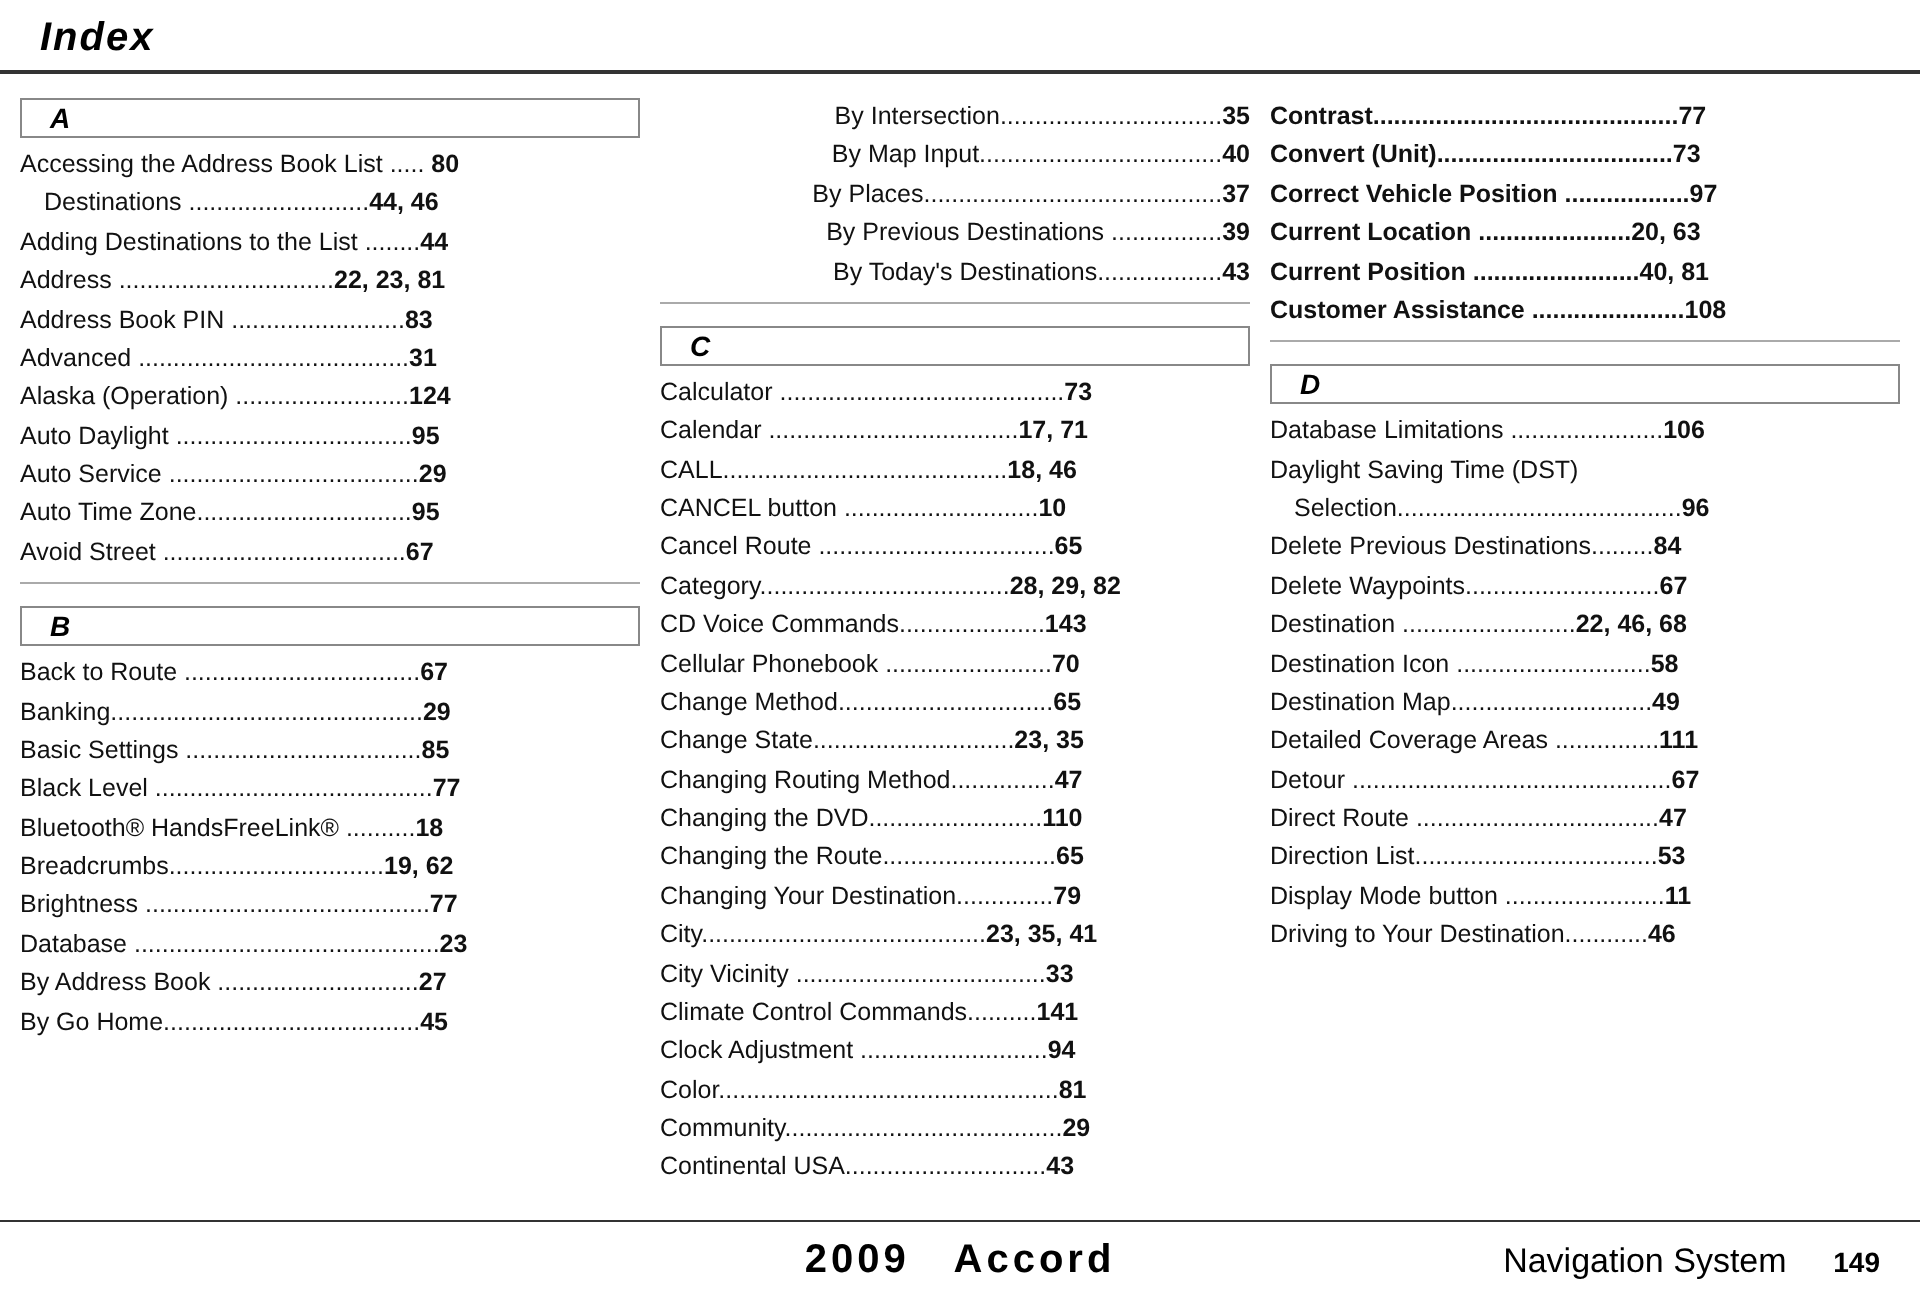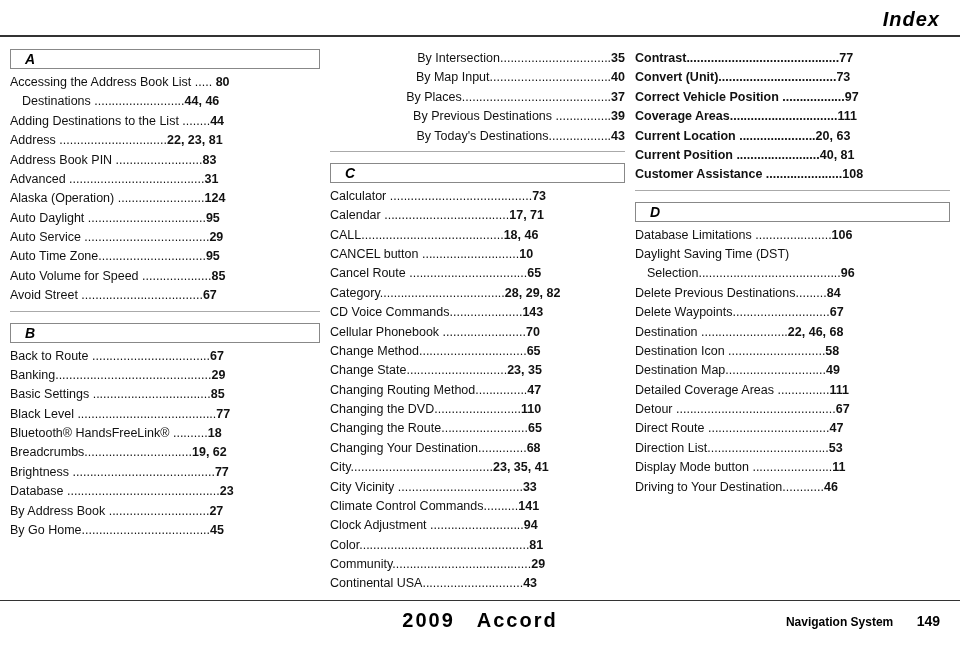--- a/index.html
+++ b/index.html
@@ -8,55 +8,53 @@
       font-size: 13px;
       background: #fff;
       width: 960px;
       height: 655px;
       overflow: hidden;
       position: relative;
     }
 
     
     .page-header {
-      text-align: right;
       padding: 8px 20px 4px 20px;
       border-bottom: 2px solid #333;
       font-size: 20px;
       font-weight: bold;
       font-style: italic;
       letter-spacing: 1px;
     }
 
     
     .page-footer {
       position: absolute;
-      bottom: 15px;
+      bottom: 5px;
       left: 0;
       right: 0;
       display: flex;
       justify-content: center;
       align-items: center;
       border-top: 1px solid #333;
       padding: 8px 20px;
       background: #fff;
     }
     .footer-title {
       font-size: 20px;
       font-weight: bold;
       letter-spacing: 2px;
     }
     .footer-right {
       position: absolute;
       right: 20px;
       font-size: 12px;
     }
     .footer-nav-label {
-      font-size: 12px;
-      font-weight: bold;
+      font-size: 17px;
     }
     .footer-page-num {
       font-size: 14px;
       font-weight: bold;
       margin-left: 20px;
     }
 
     
     .content {
       display: flex;
@@ -119,21 +117,20 @@
       <div class="index-entry">Accessing the Address Book List .....&nbsp;<strong>80</strong></div>
       <div class="index-entry indent">Destinations ..........................<strong>44, 46</strong></div>
       <div class="index-entry">Adding Destinations to the List ........<strong>44</strong></div>
       <div class="index-entry">Address ...............................<strong>22, 23, 81</strong></div>
       <div class="index-entry">Address Book PIN .........................<strong>83</strong></div>
       <div class="index-entry">Advanced .......................................<strong>31</strong></div>
       <div class="index-entry">Alaska (Operation) .........................<strong>124</strong></div>
       <div class="index-entry">Auto Daylight ..................................<strong>95</strong></div>
       <div class="index-entry">Auto Service ....................................<strong>29</strong></div>
       <div class="index-entry">Auto Time Zone...............................<strong>95</strong></div>
-      <div class="index-entry">Auto Volume for Speed ....................<strong>85</strong></div>
       <div class="index-entry">Avoid Street ...................................<strong>67</strong></div>
     </div>
 
     <hr class="divider-line">
 
     <div class="section-header">B</div>
     <div>
       <div class="index-entry">Back to Route ..................................<strong>67</strong></div>
       <div class="index-entry">Banking.............................................<strong>29</strong></div>
       <div class="index-entry">Basic Settings ..................................<strong>85</strong></div>
@@ -166,37 +163,36 @@
       <div class="index-entry">CANCEL button ............................<strong>10</strong></div>
       <div class="index-entry">Cancel Route ..................................<strong>65</strong></div>
       <div class="index-entry">Category....................................<strong>28, 29, 82</strong></div>
       <div class="index-entry">CD Voice Commands.....................<strong>143</strong></div>
       <div class="index-entry">Cellular Phonebook ........................<strong>70</strong></div>
       <div class="index-entry">Change Method...............................<strong>65</strong></div>
       <div class="index-entry">Change State.............................<strong>23, 35</strong></div>
       <div class="index-entry">Changing Routing Method...............<strong>47</strong></div>
       <div class="index-entry">Changing the DVD.........................<strong>110</strong></div>
       <div class="index-entry">Changing the Route.........................<strong>65</strong></div>
-      <div class="index-entry">Changing Your Destination..............<strong>68</strong></div>
+      <div class="index-entry">Changing Your Destination..............<strong>79</strong></div>
       <div class="index-entry">City.........................................<strong>23, 35, 41</strong></div>
       <div class="index-entry">City Vicinity ....................................<strong>33</strong></div>
       <div class="index-entry">Climate Control Commands..........<strong>141</strong></div>
       <div class="index-entry">Clock Adjustment ...........................<strong>94</strong></div>
       <div class="index-entry">Color.................................................<strong>81</strong></div>
       <div class="index-entry">Community........................................<strong>29</strong></div>
       <div class="index-entry">Continental USA.............................<strong>43</strong></div>
     </div>
   </div>
 
   <div class="col col-right">
     <div style="margin-top:6px;font-weight:bold;">
       <div class="index-entry">Contrast............................................<strong>77</strong></div>
       <div class="index-entry">Convert (Unit)..................................<strong>73</strong></div>
       <div class="index-entry">Correct Vehicle Position ..................<strong>97</strong></div>
-      <div class="index-entry">Coverage Areas...............................<strong>111</strong></div>
       <div class="index-entry">Current Location ......................<strong>20, 63</strong></div>
       <div class="index-entry">Current Position ........................<strong>40, 81</strong></div>
       <div class="index-entry">Customer Assistance ......................<strong>108</strong></div>
     </div>
 
     <hr class="divider-line">
 
     <div class="section-header">D</div>
     <div>
       <div class="index-entry">Database Limitations ......................<strong>106</strong></div>

